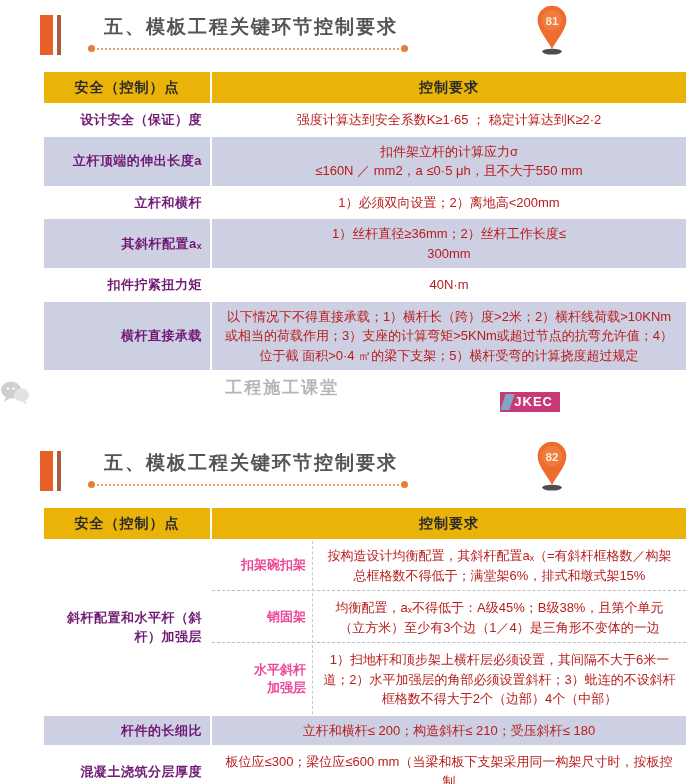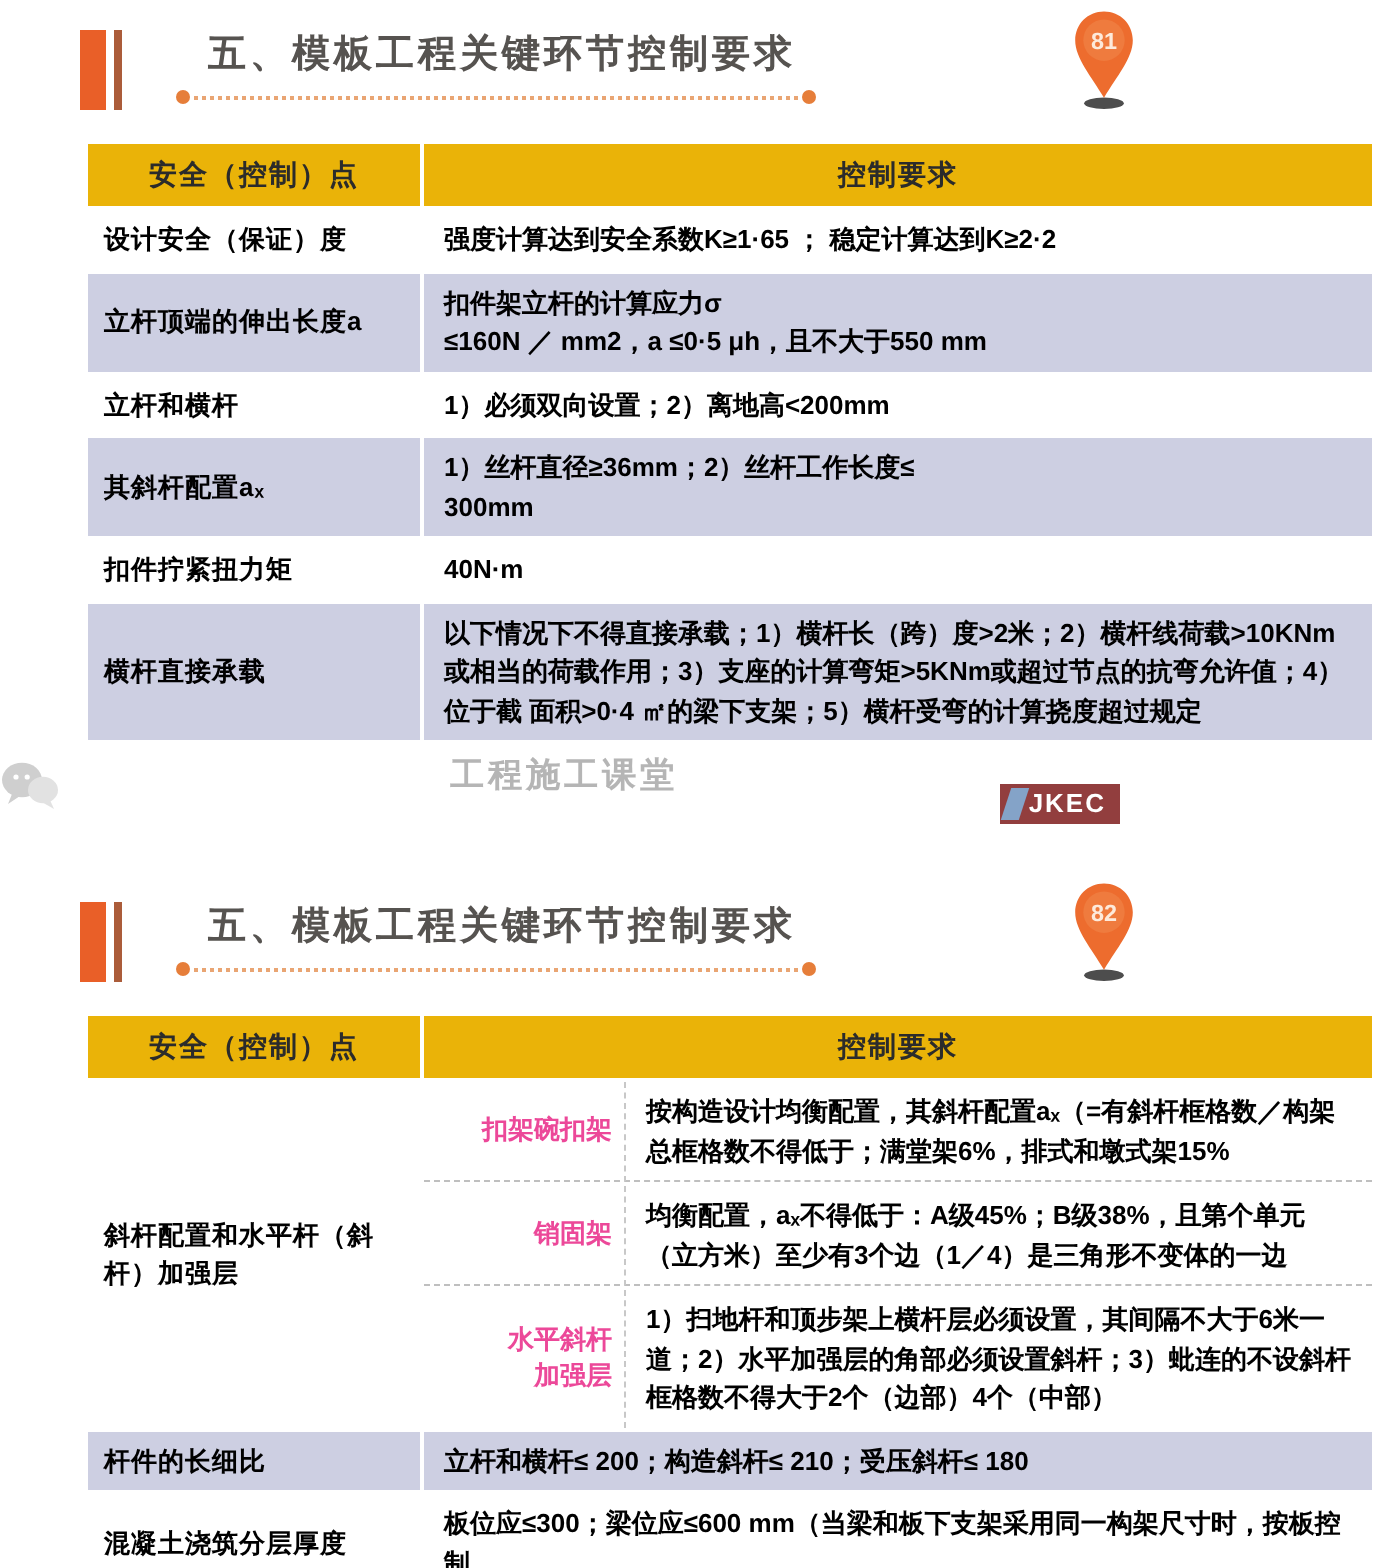--- a/index.html
+++ b/index.html
@@ -33,45 +33,45 @@
   .c-label{width:166px;}
   .c-sub{width:98px;}
   .ctl-table th{
     background:#eab308;color:#2b2b2b;font-weight:bold;
     height:27px;font-size:14px;letter-spacing:1px;padding:2px;
   }
   .ctl-table td{vertical-align:middle;}
   tr.alt0 td{background:#fff;}
   tr.alt1 td{background:#cdcfe2;}
   td.lbl{
-    text-align:left;font-weight:bold;color:#000000;
+    text-align:right;font-weight:bold;color:#701a75;
     padding:5px 8px;line-height:1.5;letter-spacing:0.5px;
   }
   td.sub{
     text-align:right;font-weight:bold;color:#ec4899;
     padding:4px 4px;line-height:1.4;white-space:pre-line;
   }
   td.req{
-    text-align:left;font-weight:bold;color:#000000;
+    text-align:center;font-weight:normal;color:#b91c1c;
     padding:5px 10px;line-height:1.5;white-space:pre-line;
   }
   tr.grp-mid td.sub, tr.grp-mid td.req{border-bottom:1px dashed #bfbfbf;}
   td.subreq{border-left:1px dashed #c8c8c8;}
 
   
   .watermark{
     display:flex;justify-content:space-between;align-items:flex-start;
     margin:4px 14px 0 0;height:44px;opacity:.85;
   }
   .wm-icon{margin-top:4px;}
   .wm-text{
     color:#a9a9a9;font-size:17px;font-weight:bold;letter-spacing:2px;margin-left:4px;
   }
   .jkec{
-    display:inline-block;position:relative;background:#7f1d1d;color:#fff;
+    display:inline-block;position:relative;background:#be185d;color:#fff;
     font-weight:bold;font-size:13px;letter-spacing:1px;
     padding:2px 7px 3px 14px;margin:16px 0 0 -30px;
   }
   .jkec::before{
     content:"";position:absolute;left:3px;top:2px;bottom:2px;width:9px;
     background:#6f93bf;transform:skewX(-18deg);
   }
   .jkec span{position:relative;z-index:1;}
 </style>
 </head>

